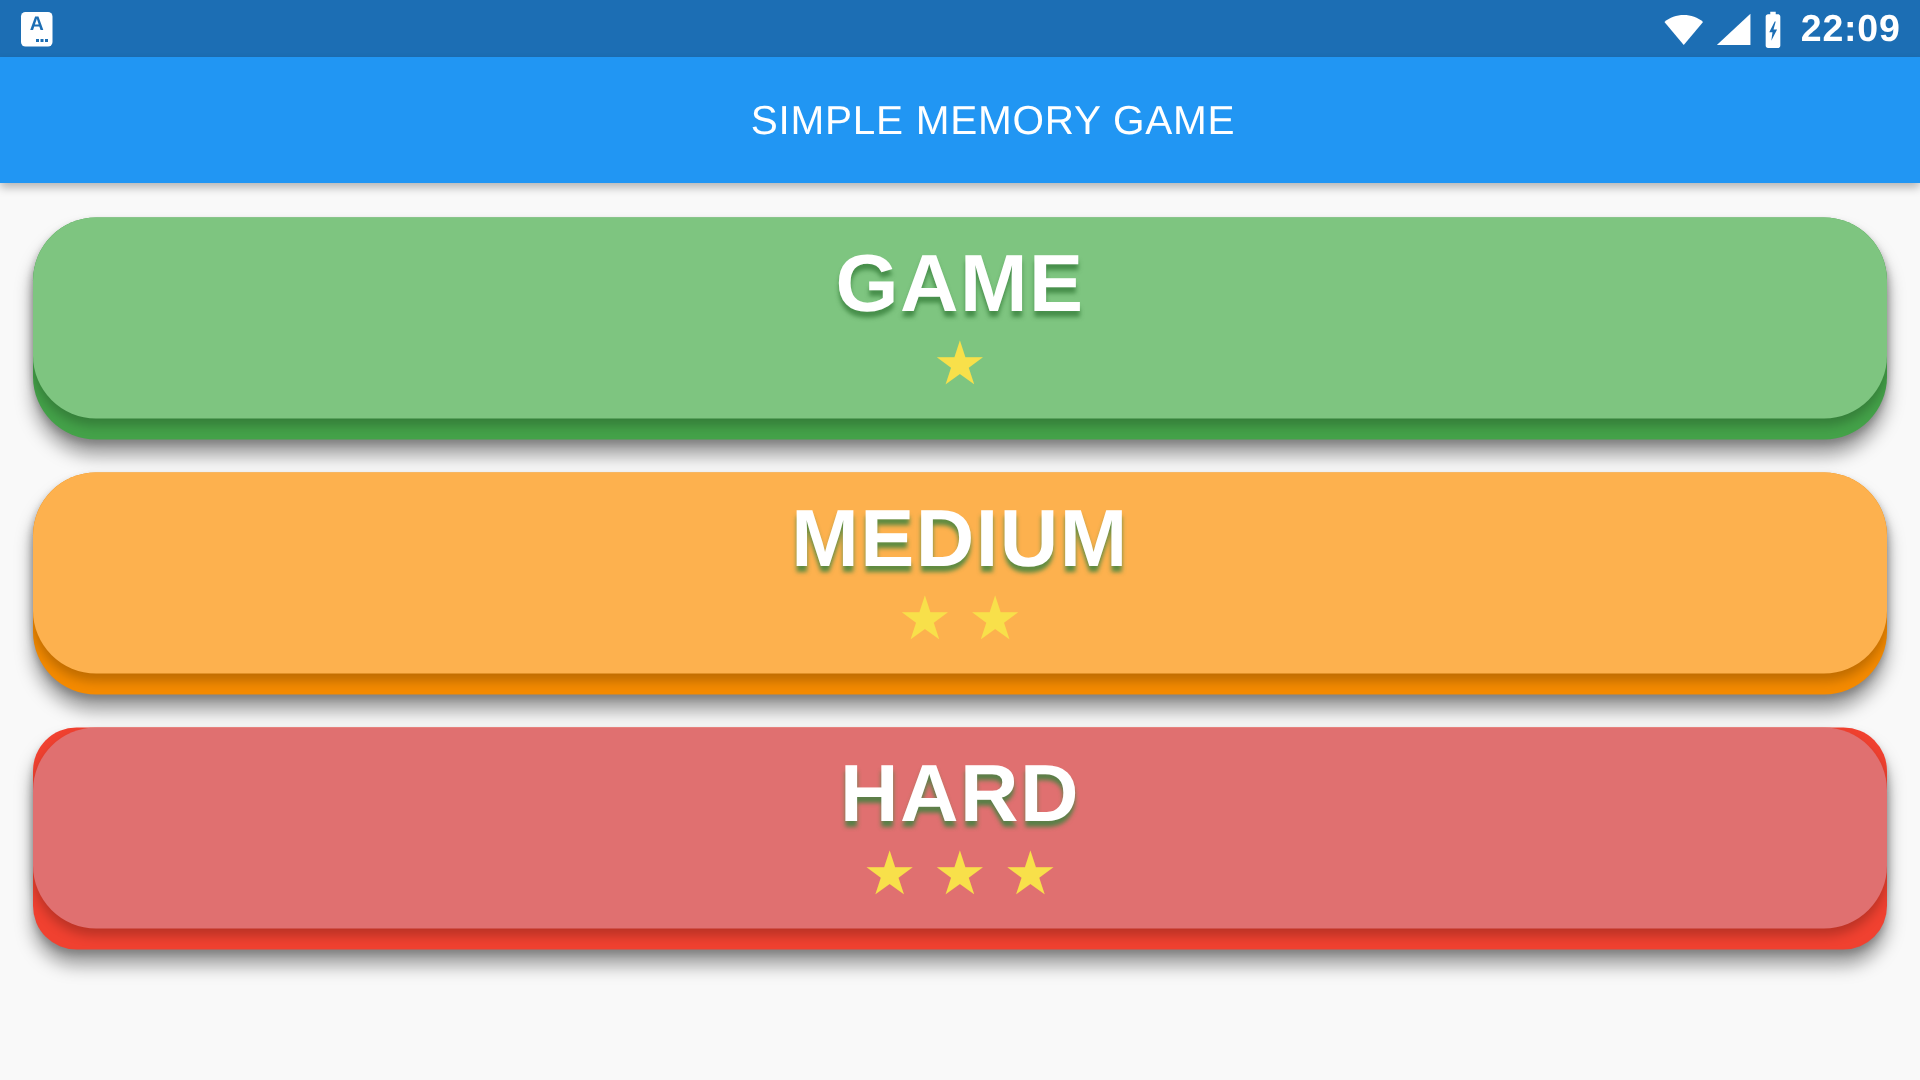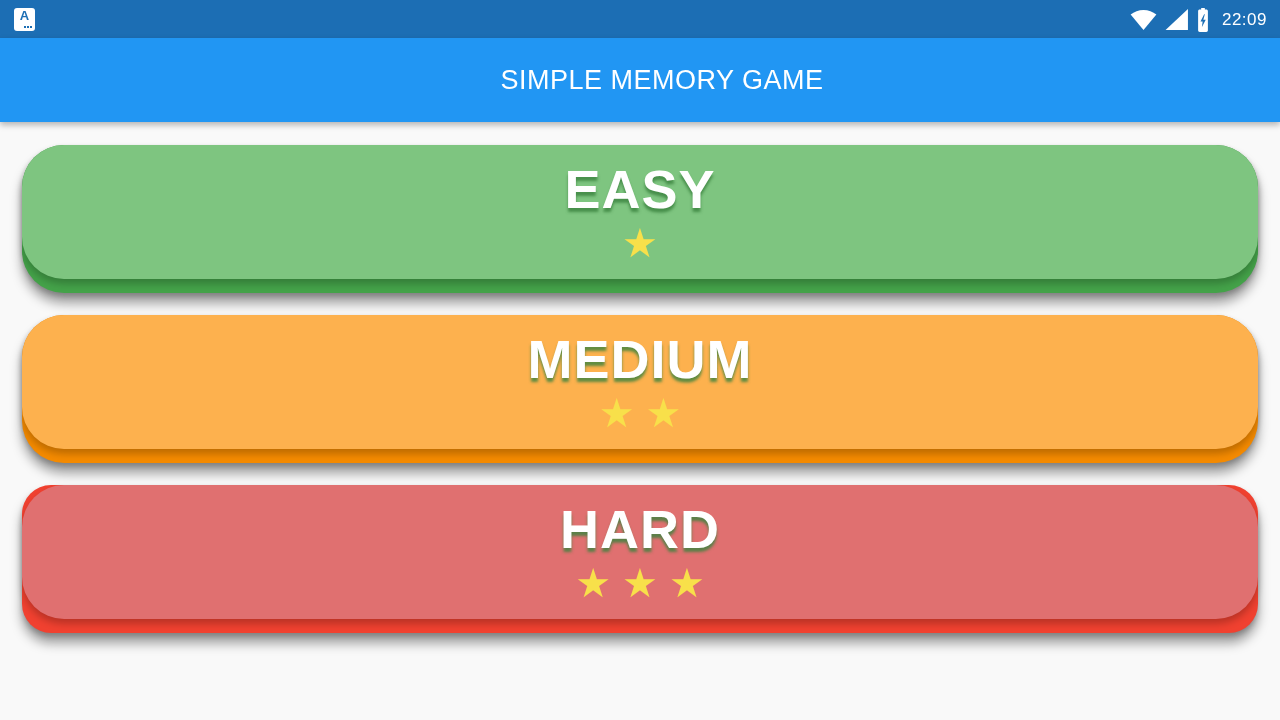--- a/index.html
+++ b/index.html
@@ -37,24 +37,25 @@
   }
   .notif-dots { display: flex; gap: 1px; position: absolute; bottom: 3px; right: 3px; }
   .notif-dots i {
     width: 2px; height: 2px;
     background: var(--status-bar-bg, #1c6eb4);
     display: block;
   }
   .sb-right { gap: 7px; }
   .sb-right svg { display: block; }
   .sb-time {
-    font-size: 17px;
+    font-size: 25px;
     line-height: 1;
     margin-left: 5px;
     letter-spacing: 0.5px;
+    font-weight: bold;
   }
 
   
   .app-bar {
     height: 84px;
     background: var(--app-bar-bg, #2196f3);
     display: flex;
     align-items: center;
     justify-content: center;
     box-shadow: 0 3px 6px rgba(0,0,0,0.28);
@@ -142,21 +143,21 @@
   </header>
 
   <header class="app-bar">
     <h1 class="app-title">SIMPLE MEMORY GAME</h1>
   </header>
 
   <main class="menu">
 
     <div class="level-btn" style="background: rgb(68, 162, 73);">
       <div class="btn-body" style="background: rgb(126, 197, 128);">
-        <span class="btn-label">EASY</span>
+        <span class="btn-label">GAME</span>
         <span class="stars">
             <span class="star">★</span>
           </span>
       </div>
     </div>
 
     <div class="level-btn" style="background: rgb(244, 138, 0);">
       <div class="btn-body" style="background: rgb(253, 177, 78);">
         <span class="btn-label">MEDIUM</span>
         <span class="stars">

